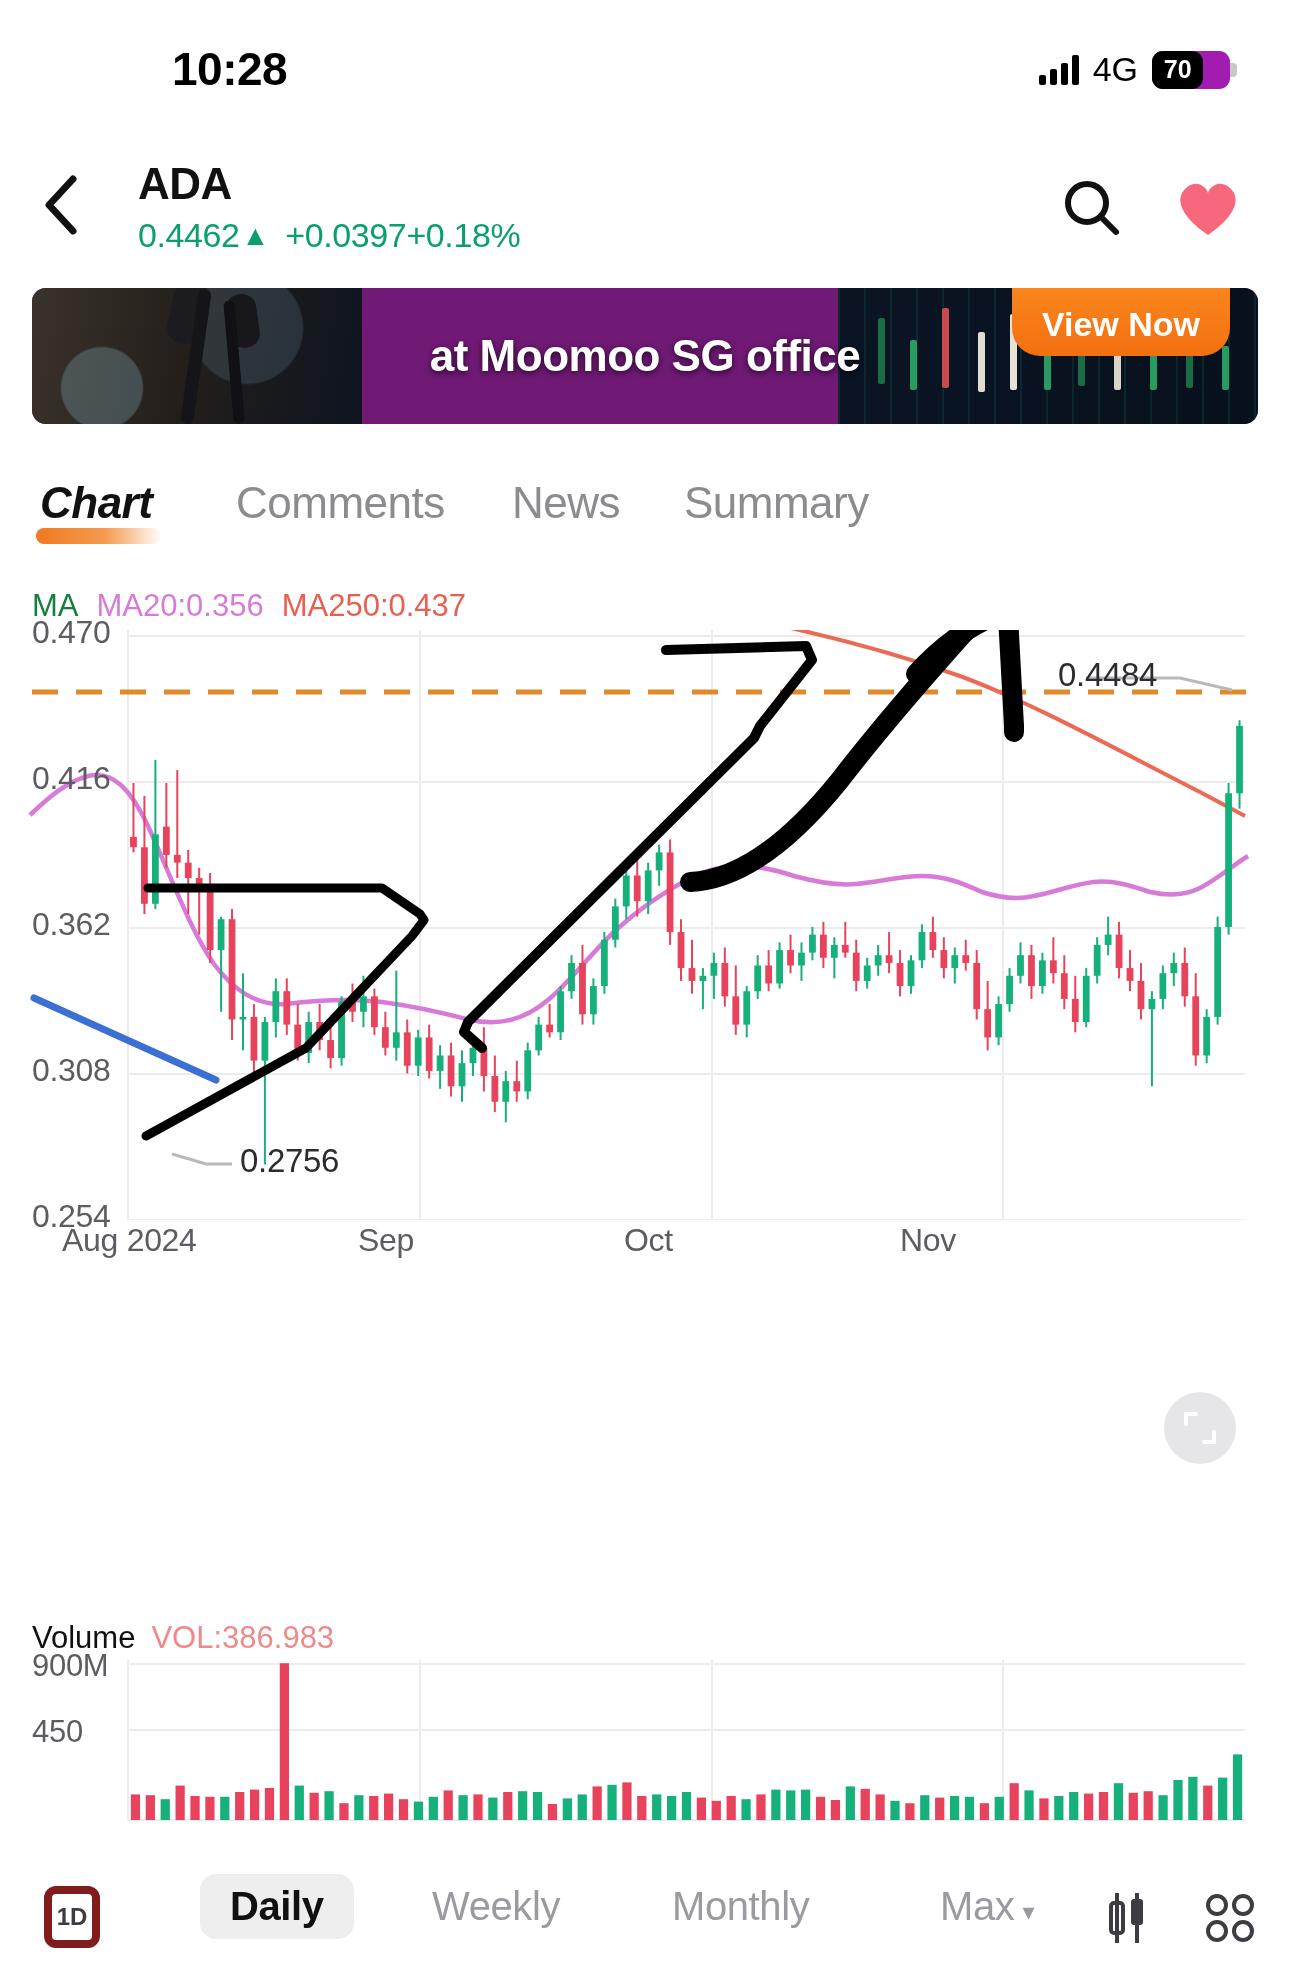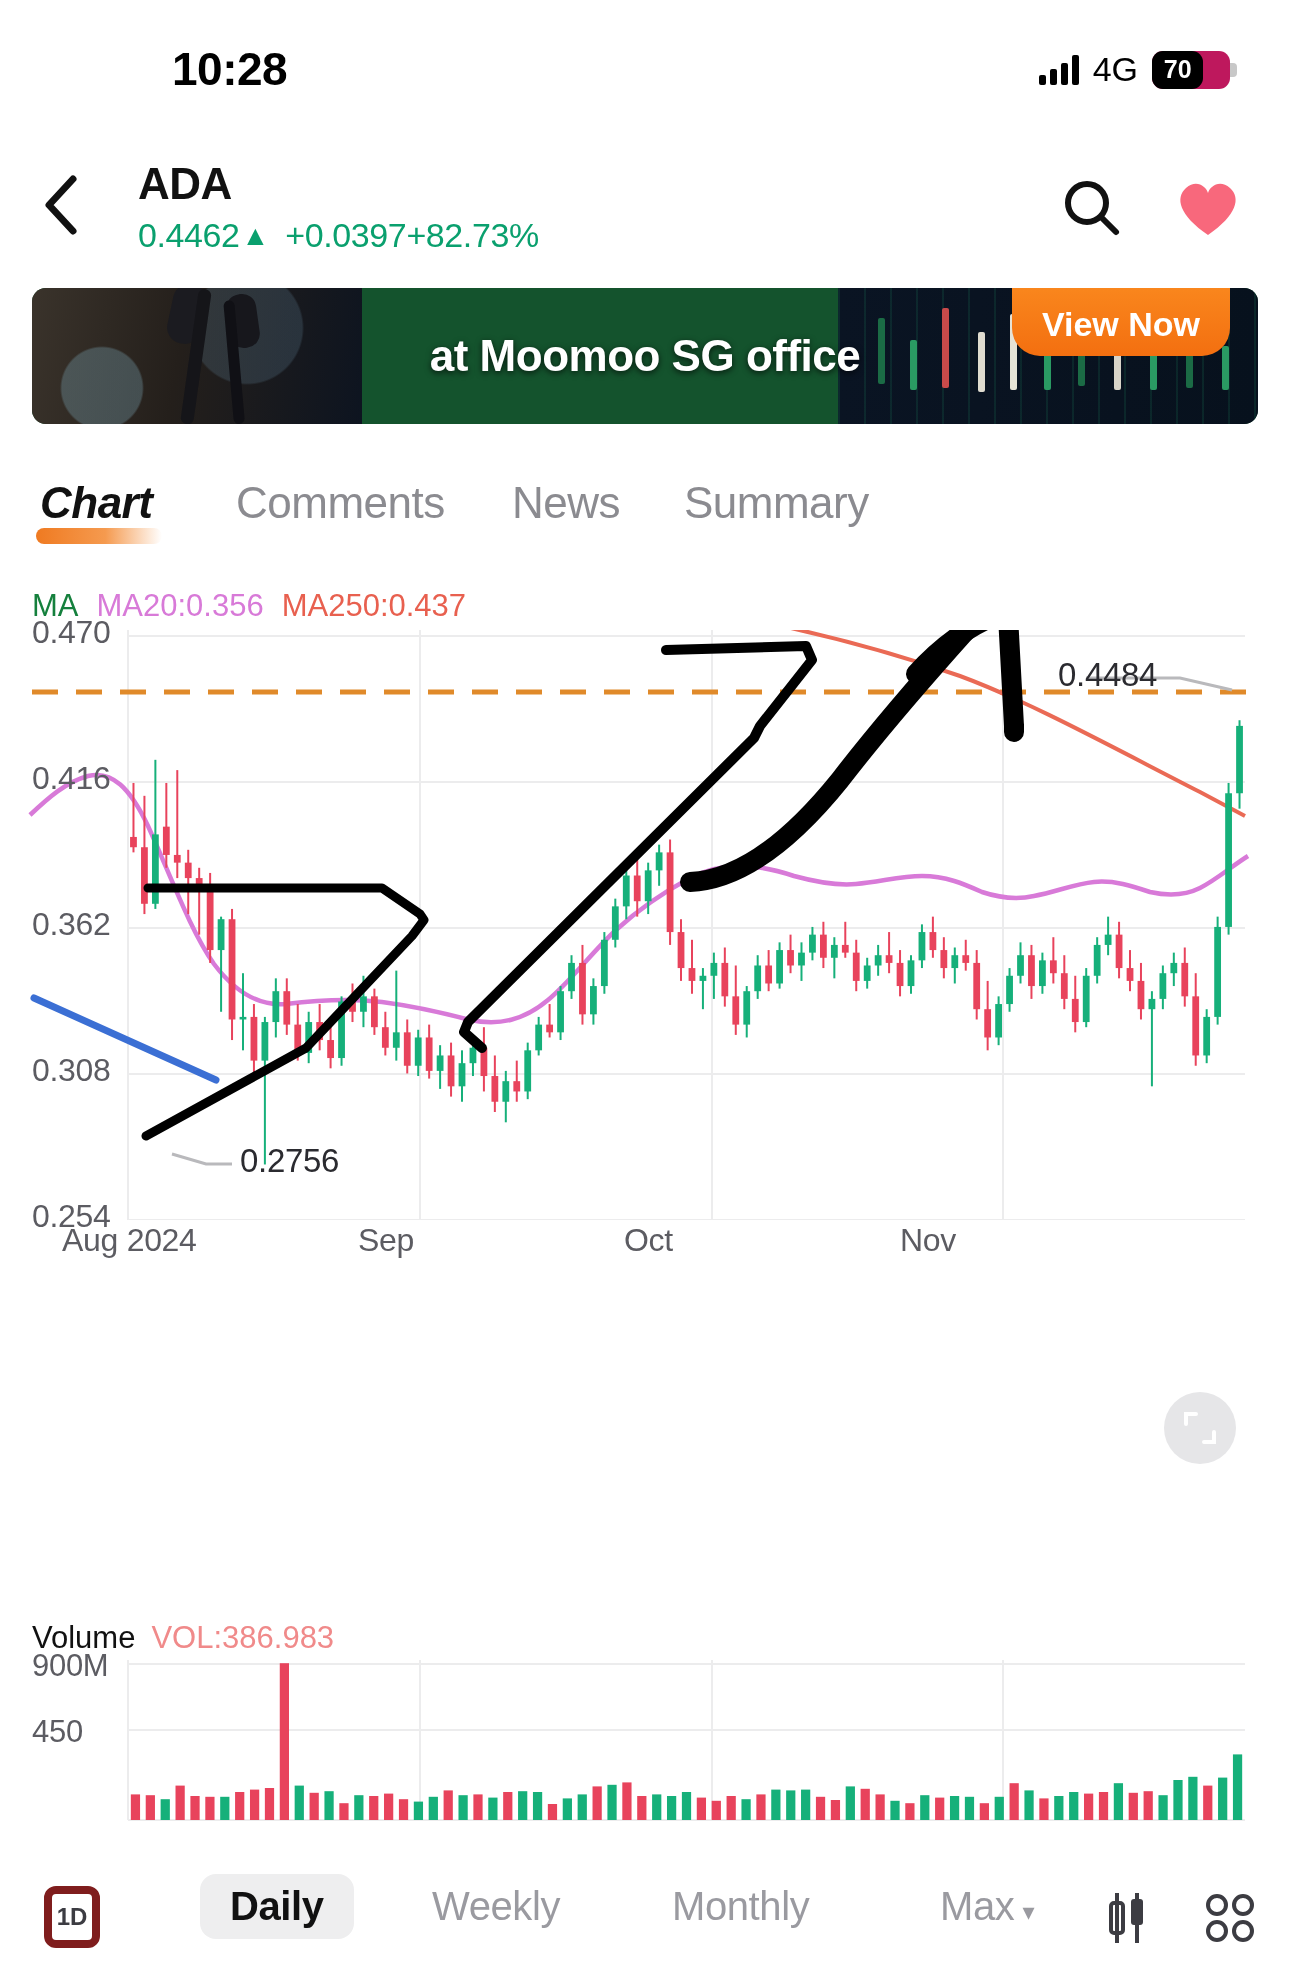--- a/index.html
+++ b/index.html
@@ -21,21 +21,21 @@
     letter-spacing: -0.5px;
   }
   .sb-right { position: absolute; right: 60px; top: 50px; display: flex; align-items: center; gap: 14px; }
   .signal { display: flex; align-items: flex-end; gap: 4px; height: 30px; }
   .signal i { display: block; width: 7px; background: #000; border-radius: 2px; }
   .signal i:nth-child(1) { height: 10px; }
   .signal i:nth-child(2) { height: 16px; }
   .signal i:nth-child(3) { height: 22px; }
   .signal i:nth-child(4) { height: 30px; }
   .net { font-size: 34px; font-weight: 400; color: #000; letter-spacing: 0px; }
-  .battery { position: relative; width: 78px; height: 38px; border-radius: 11px; background: #be185d; }
+  .battery { position: relative; width: 78px; height: 38px; border-radius: 11px; background: #a21caf; }
   .battery .fill {
     position: absolute; left: 0; top: 0; bottom: 0; width: 66%;
     background: #000; border-radius: 11px;
   }
   .battery .pct {
     position: absolute; left: 0; top: 0; width: 66%; height: 100%;
     display: flex; align-items: center; justify-content: center;
     color: #fff; font-size: 25px; font-weight: 700;
   }
   .battery .nub {
@@ -57,21 +57,21 @@
   .q-arrow { font-size: 28px; color: #0aa06e; margin-left: 2px; margin-right: 16px; }
   .q-chg { font-size: 34px; color: #0aa06e; margin-right: 0; letter-spacing: -0.4px; }
   .q-pct { font-size: 34px; color: #0aa06e; letter-spacing: -0.4px; }
   .nav-icons { position: absolute; right: 46px; top: 22px; display: flex; align-items: center; gap: 44px; }
   .icon-btn { width: 72px; height: 72px; display: flex; align-items: center; justify-content: center; }
 
   
   .banner {
     position: absolute; left: 32px; top: 288px; width: 1226px; height: 136px;
     border-radius: 14px; overflow: hidden;
-    background: #14532d;
+    background: #701a75;
   }
   .banner .bg-left {
     position: absolute; left: 0; top: 0; width: 330px; height: 100%;
     background:
       radial-gradient(circle at 70px 100px, rgba(120,160,175,0.35) 0 40px, transparent 42px),
       radial-gradient(circle at 215px 40px, rgba(90,120,140,0.28) 0 55px, transparent 57px),
       linear-gradient(100deg, #3a332b 0%, #241f1b 45%, #0d1420 100%);
     filter: blur(0.3px);
   }
   .banner .mic {
@@ -200,21 +200,21 @@
         <polyline points="32,6 8,32 32,58" fill="none" stroke="#111" stroke-width="7" stroke-linecap="round" stroke-linejoin="round"></polyline>
       </svg>
     </div>
 
     <div class="sym-block">
       <div class="sym-name">ADA</div>
       <div class="sym-quote">
         <span class="q-price">0.4462</span>
         <span class="q-arrow">▲</span>
         <span class="q-chg">+0.0397</span>
-        <span class="q-pct">+82.73%</span>
+        <span class="q-pct">+0.18%</span>
       </div>
     </div>
 
     <div class="nav-icons">
       <div class="icon-btn">
         <svg width="64" height="64" viewBox="0 0 64 64" aria-hidden="true">
           <circle cx="27" cy="27" r="19" fill="none" stroke="#111" stroke-width="6"></circle>
           <line x1="41" y1="41" x2="56" y2="56" stroke="#111" stroke-width="6" stroke-linecap="round"></line>
         </svg>
       </div>

